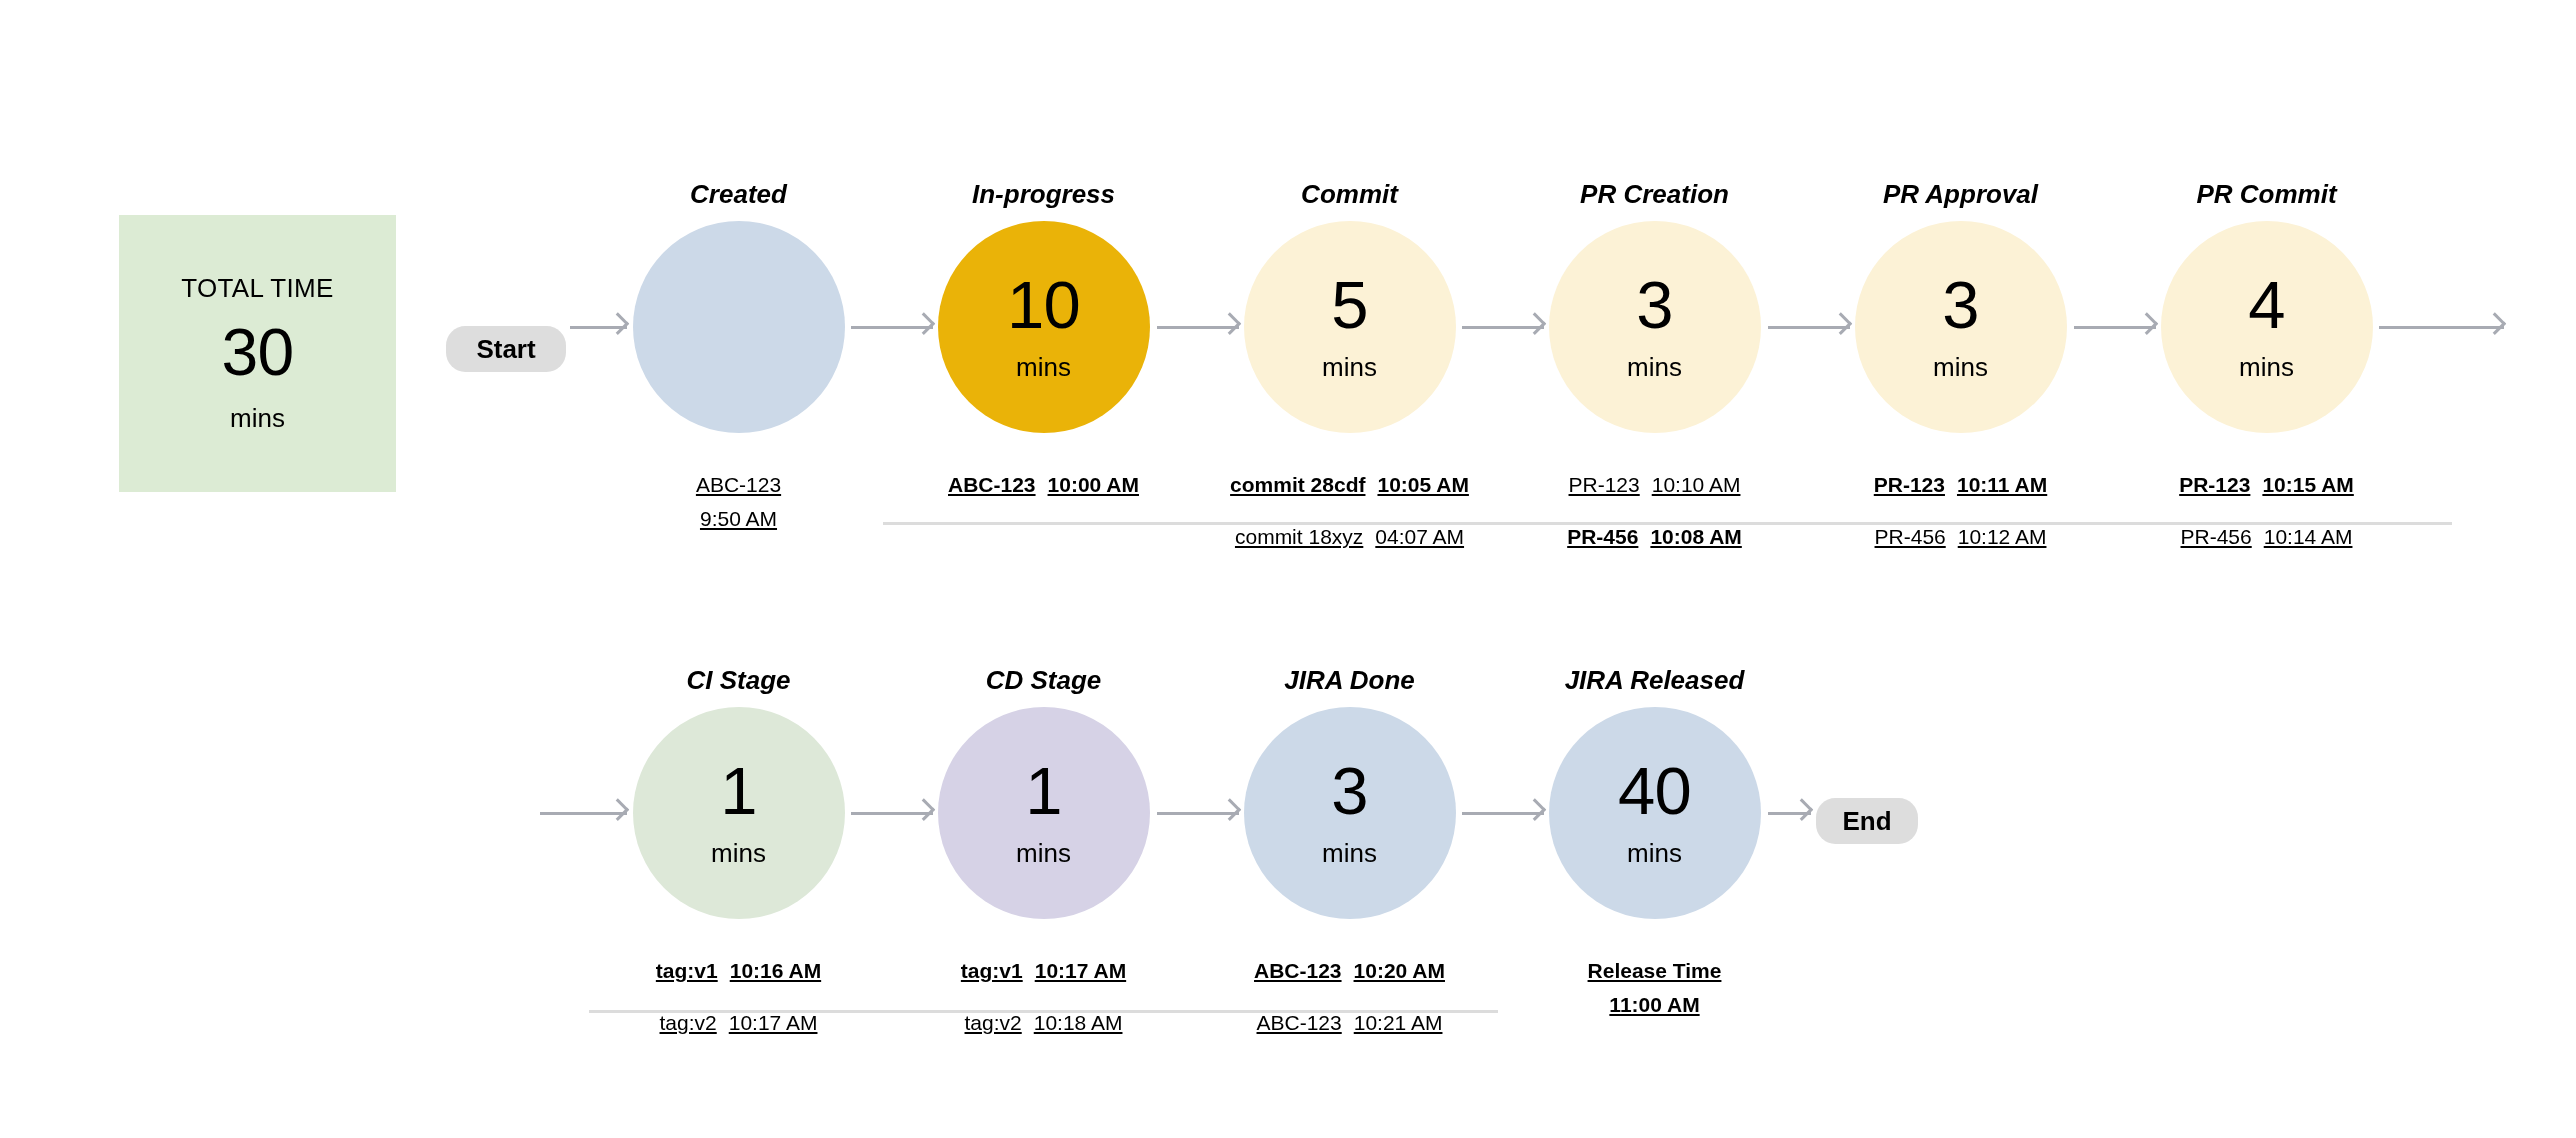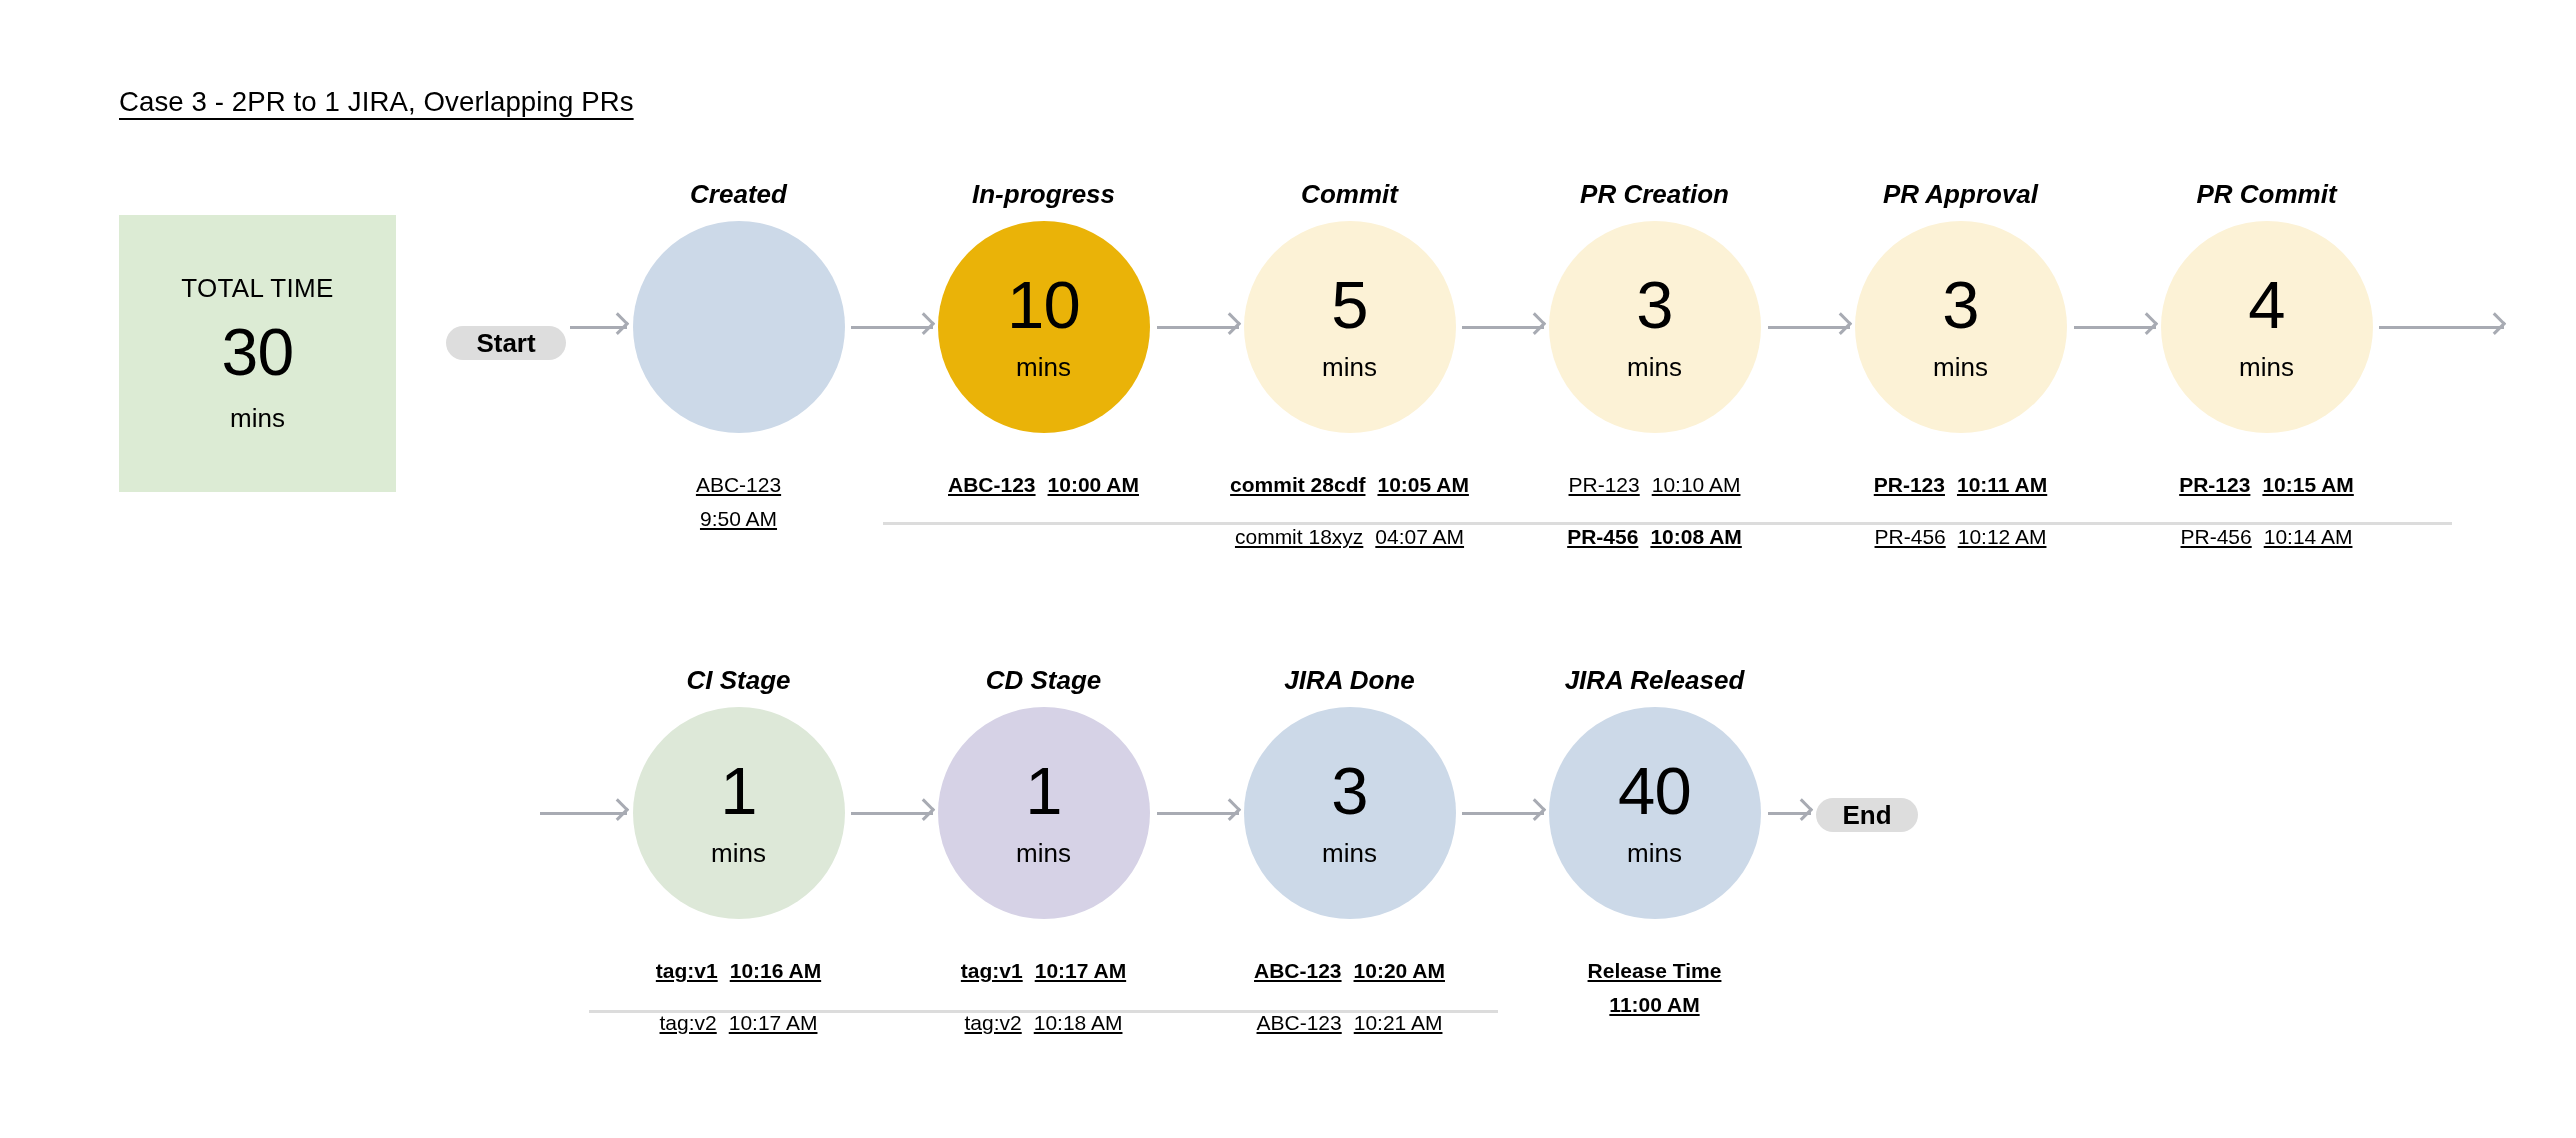--- a/index.html
+++ b/index.html
@@ -36,21 +36,21 @@
   }
   #total-card .tt-label { font-size: 26px; font-weight: 400; letter-spacing: 0.3px; }
   #total-card .tt-value { font-size: 66px; font-weight: 400; line-height: 1.15; margin-top: 10.4px; letter-spacing: -0.7px; }
   #total-card .tt-unit  { font-size: 26px; font-weight: 400; margin-top: 12px; }
 
   
   .pill {
     position: absolute;
     background: #dddddd;
     border-radius: 19.4px;
-    height: 34px;
+    height: 46px;
     display: flex; align-items: center; justify-content: center;
     font-size: 26px; font-weight: 700;
     padding: 0 19.4px;
   }
   #start-pill { left: 446px; top: 326px; width: 120px; }
   #end-pill   { left: 1816px; top: 798px; width: 102px; }
 
   
   .arrow { position: absolute; height: 16.4px; }
   .arrow .shaft {
@@ -101,21 +101,20 @@
   .node .rows .row.stacked span { display: block; height: 34px; line-height: 34px; }
 
   
   .band-divider { position: absolute; height: 3px; background: #dcdcdc; }
 </style>
 </head>
 <body>
 
 <div id="page">
 
-  <div id="title">Case 3 - 2PR to 1 JIRA, Overlapping PRs</div>
 
   <div id="total-card" style="background: rgb(220, 235, 212);">
     <div class="tt-label">TOTAL TIME</div>
     <div class="tt-value">30</div>
     <div class="tt-unit">mins</div>
   </div>
 
   <div class="pill" id="start-pill">Start</div>
   <div class="pill" id="end-pill">End</div>
 

